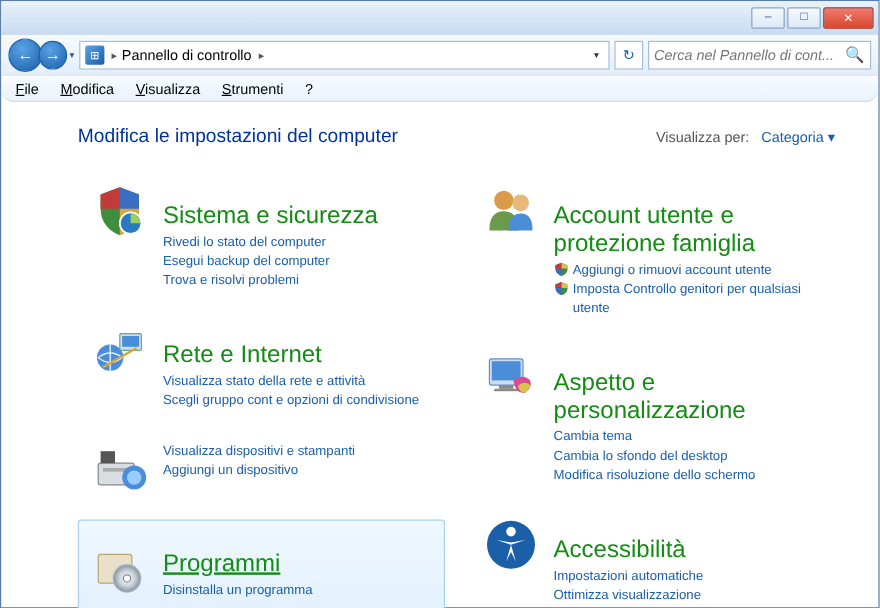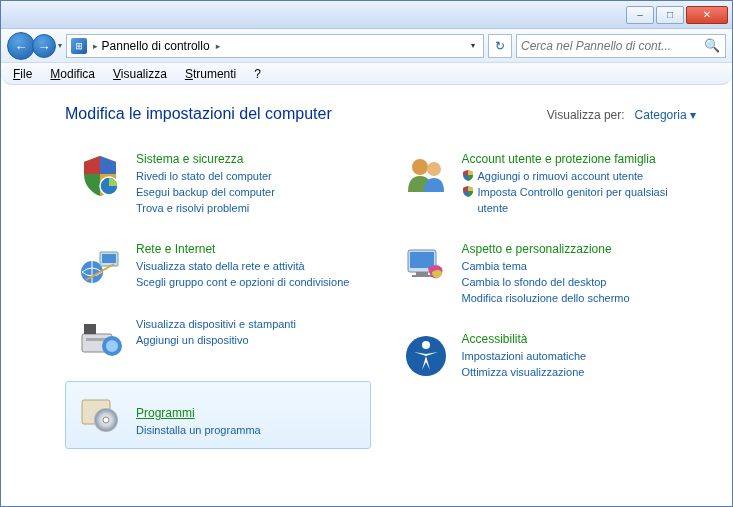--- a/index.html
+++ b/index.html
@@ -16,21 +16,21 @@
   .nav-back, .nav-fwd { width: 28px; height: 28px; border-radius: 50%; background: radial-gradient(circle at 40% 30%, #5aa3e8, #1a5fa8); border: 1px solid #1a5fa8; display: flex; align-items: center; justify-content: center; color: #fff; font-size: 13px; }
   .nav-fwd { width: 24px; height: 24px; margin-left: -3px; }
   .nav-drop { font-size: 8px; color: #3c5a82; margin-left: 2px; }
   .addr { flex: 1; height: 24px; border: 1px solid #a8bdd6; background: #fff; display: flex; align-items: center; padding: 0 4px; gap: 4px; }
   .addr-icon { width: 16px; height: 16px; background: linear-gradient(135deg, #5aa3e8, #1a5fa8); border-radius: 2px; display: flex; align-items: center; justify-content: center; font-size: 9px; color: #fff; }
   .addr-text { font-size: 12px; color: #000; }
   .addr-arrow { font-size: 9px; color: #555; margin-left: 2px; }
   .addr-spacer { flex: 1; }
   .addr-drop { font-size: 8px; color: #333; padding: 0 4px; }
   .refresh-btn { width: 24px; height: 24px; border: 1px solid #a8bdd6; background: #fff; display: flex; align-items: center; justify-content: center; color: #1a5fa8; font-size: 12px; }
-  .search { width: 210px; height: 24px; border: 1px solid #a8bdd6; background: #fff; display: flex; align-items: center; padding: 0 4px; }
+  .search { width: 186px; height: 24px; border: 1px solid #a8bdd6; background: #fff; display: flex; align-items: center; padding: 0 4px; }
   .search input { flex: 1; border: none; outline: none; font-style: italic; color: #888; font-size: 12px; font-family: inherit; }
   .search-icon { color: #1a5fa8; font-size: 13px; }
   
   
   .menubar { height: 22px; background: linear-gradient(to bottom, #f7fbff, #eaf2fb); border-bottom: 1px solid #d0dceb; display: flex; align-items: center; padding: 0 4px; gap: 2px; border-radius: 11px; }
   .menu-item { padding: 2px 8px; font-size: 12px; color: #000; cursor: default; }
   .menu-item u { text-decoration: underline; }
   
   
   .content { padding: 20px 36px 10px 64px; height: calc(507px - 28px - 34px - 22px - 2px); overflow: auto; }
@@ -39,21 +39,21 @@
   .viewby { font-size: 12px; color: #555; }
   .viewby .cat { color: #1a5fa8; cursor: default; }
   
   .columns { display: flex; gap: 20px; }
   .col { flex: 1; }
   
   .category { display: flex; gap: 12px; padding: 8px 10px 10px 10px; margin-bottom: 6px; border: 1px solid transparent; border-radius: 3px; }
   .category.selected { background: linear-gradient(to bottom, #f0f8ff, #e2f1fe); border-color: #a8d0f0; align-items: flex-end; }
   .cat-icon { width: 48px; height: 48px; flex-shrink: 0; display: flex; align-items: center; justify-content: center; }
   .cat-body { flex: 1; }
-  .cat-title { font-size: 12px; color: #148c14; margin-bottom: 2px; cursor: default; }
+  .cat-title { font-size: 20px; color: #148c14; margin-bottom: 2px; cursor: default; margin-top: 17px; }
   .category.selected .cat-title { text-decoration: underline; }
   .cat-link { font-size: 11px; color: #1a5fa8; line-height: 16px; cursor: default; display: flex; align-items: flex-start; gap: 4px; }
   .shield-mini { width: 12px; height: 12px; flex-shrink: 0; margin-top: 1px; }
   
   svg { display: block; }
 </style>
 </head>
 <body>
 
 <div class="titlebar">

